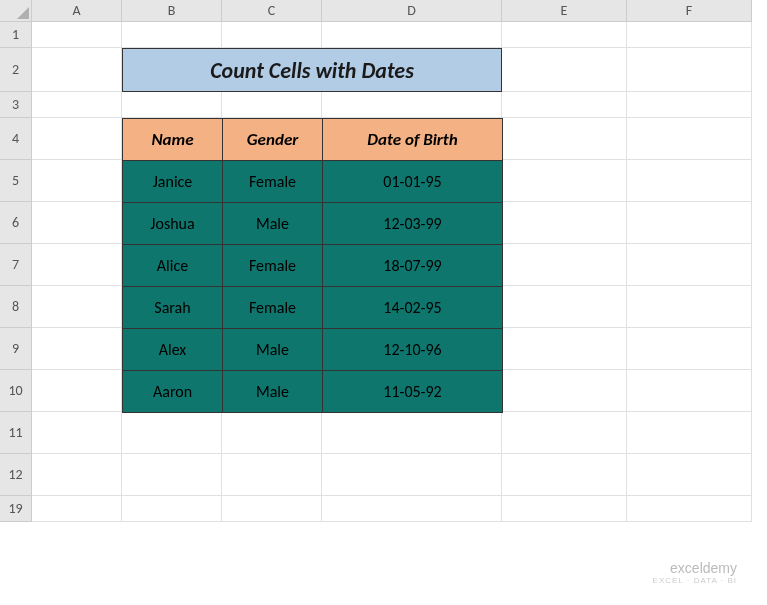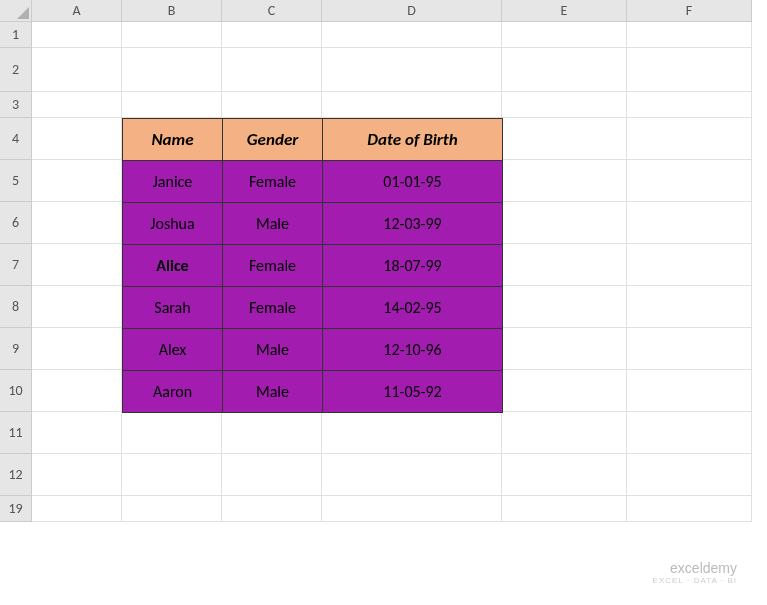--- a/index.html
+++ b/index.html
@@ -110,21 +110,21 @@
       font-style: italic;
       font-size: 17px;
       padding: 8px 4px;
       text-align: center;
     }
     .data-table td {
       border: 1px solid #333;
       font-size: 16px;
       text-align: center;
       padding: 8px 18px;
-      background: #a21caf;
+      background: #0f766e;
     }
     .watermark {
       position: absolute;
       right: 30px;
       bottom: 20px;
       font-size: 14px;
       color: #bbb;
       text-align: right;
       font-family: Arial, sans-serif;
     }
@@ -262,20 +262,23 @@
       <div class="grid-row">
         <div class="grid-cell" style="width: 90px; height: 26px;"></div>
         <div class="grid-cell" style="width: 100px; height: 26px;"></div>
         <div class="grid-cell" style="width: 100px; height: 26px;"></div>
         <div class="grid-cell" style="width: 180px; height: 26px;"></div>
         <div class="grid-cell" style="width: 125px; height: 26px;"></div>
         <div class="grid-cell" style="width: 125px; height: 26px;"></div>
       </div>
     </div>
 
+  <div class="title-cell" id="title-cell" style="left: 122px; top: 48px; width: 380px; height: 44px;">
+    <span>Count  Cells with Dates</span>
+  </div>
 
   <table class="data-table" id="data-table" style="left: 122px; top: 118px;">
     <thead>
         <tr id="thead-row">
           <th style="width: 100px; height: 42px; margin-top: 23px;">Name</th>
           <th style="width: 100px; height: 42px;">Gender</th>
           <th style="width: 180px; height: 42px;">Date of Birth</th>
         </tr>
       </thead>
     <tbody id="tbody">
@@ -283,21 +286,21 @@
           <td style="width: 100px; height: 42px;">Janice</td>
           <td style="width: 100px; height: 42px;">Female</td>
           <td style="width: 180px; height: 42px;">01-01-95</td>
         </tr>
         <tr>
           <td style="width: 100px; height: 42px;">Joshua</td>
           <td style="width: 100px; height: 42px;">Male</td>
           <td style="width: 180px; height: 42px;">12-03-99</td>
         </tr>
         <tr>
-          <td style="width: 100px; height: 42px; font-weight: bold;">Alice</td>
+          <td style="width: 100px; height: 42px;">Alice</td>
           <td style="width: 100px; height: 42px;">Female</td>
           <td style="width: 180px; height: 42px;">18-07-99</td>
         </tr>
         <tr>
           <td style="width: 100px; height: 42px;">Sarah</td>
           <td style="width: 100px; height: 42px;">Female</td>
           <td style="width: 180px; height: 42px;">14-02-95</td>
         </tr>
         <tr>
           <td style="width: 100px; height: 42px;">Alex</td>

